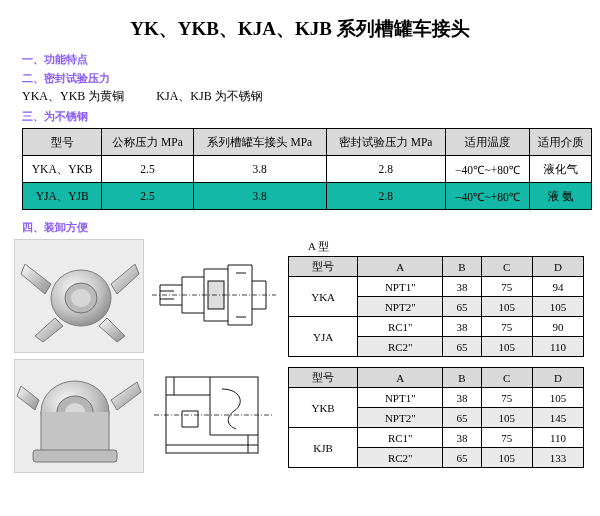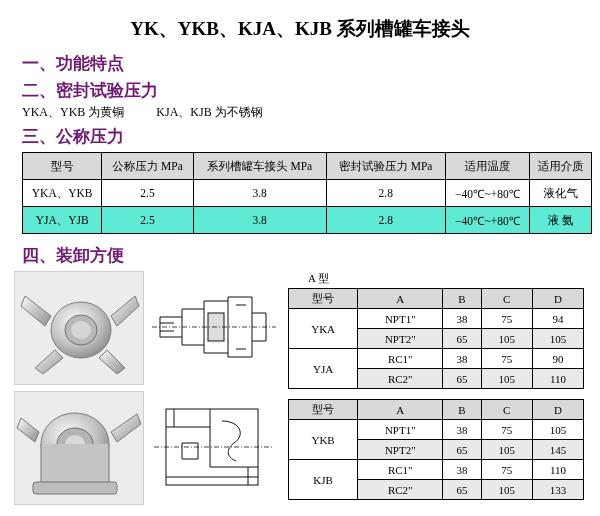--- a/index.html
+++ b/index.html
@@ -24,23 +24,23 @@
   }
   .title {
     text-align: center;
     font-size: 19px;
     font-weight: bold;
     letter-spacing: 0px;
     margin: 6px 0 10px 0;
     font-family: "Liberation Serif", serif;
   }
   .section-head {
-    color: #701a75;
+    color: #8b5cf6;
     font-weight: bold;
-    font-size: 17px;
+    font-size: 11px;
     margin: 4px 0 2px 8px;
   }
   .para {
     font-size: 12px;
     line-height: 17px;
     margin: 0 0 0 8px;
     text-indent: 24px;
   }
   .matline {
     font-size: 12px;
@@ -60,21 +60,21 @@
     font-size: 11.5px;
     height: 24px;
     padding: 1px 2px;
     font-family: "Liberation Serif", serif;
   }
   table.spec th {
     background: #d9d9d9;
     font-weight: normal;
   }
   table.spec tr.alt td {
-    background: #5eead4;
+    background: #14b8a6;
   }
 
   .dim-head {
     margin: 10px 0 4px 8px;
   }
 
   .content-area {
     position: relative;
     margin-top: 2px;
     display: flex;
@@ -144,21 +144,21 @@
 
   <div class="section-head">一、功能特点</div>
 
   <div class="section-head">二、密封试验压力</div>
   <div class="matline">
     <span>YKA、YKB 为黄铜</span>
     <span class="gap"></span>
     <span>KJA、KJB 为不锈钢</span>
   </div>
 
-  <div class="section-head">三、公称压力</div>
+  <div class="section-head">三、为不锈钢</div>
 
   <table class="spec">
     <thead>
       <tr>
         <th>型号</th>
         <th>公称压力 MPa</th>
         <th>系列槽罐车接头 MPa</th>
         <th>密封试验压力 MPa</th>
         <th>适用温度</th>
         <th>适用介质</th>

